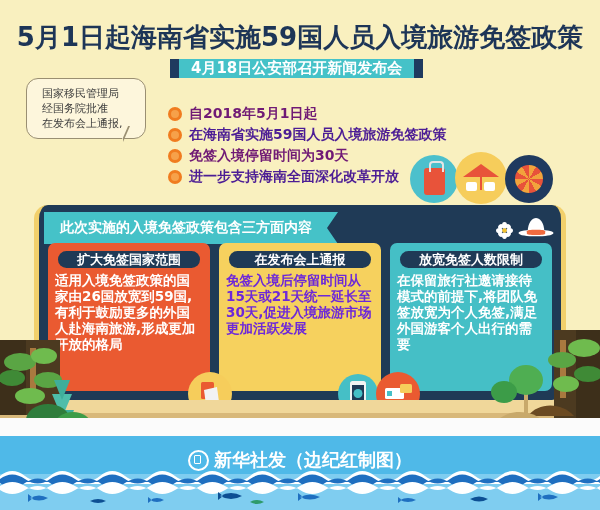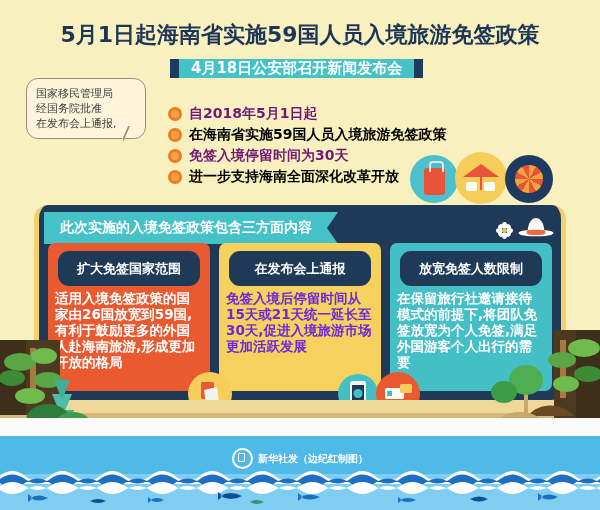--- a/index.html
+++ b/index.html
@@ -6,56 +6,56 @@
   body{
     width:600px;height:510px;overflow:hidden;
     font-family:"DejaVu Sans","Liberation Sans",sans-serif;
     background:#f9f0bf;
   }
   #stage{position:relative;width:600px;height:510px;overflow:hidden;background:#f9f0bf;}
 
   
   .title{
     position:absolute;left:0;top:20px;width:600px;text-align:center;
-    font-size:22px;font-weight:bold;color:#1d3557;letter-spacing:0px;
+    font-size:26px;font-weight:bold;color:#1d3557;letter-spacing:0px;
     white-space:nowrap;
   }
   
   .banner-wrap{position:absolute;left:170px;top:59px;height:19px;display:flex;align-items:stretch;}
   .banner-cap{width:9px;background:#1f3a5f;}
   .banner-mid{
     background:#45c2c8;color:#ffffff;font-size:15px;font-weight:bold;
     display:flex;align-items:center;justify-content:center;padding:0 12px;white-space:nowrap;
   }
   
   .bubble{
     position:absolute;left:26px;top:78px;width:120px;
     background:#fdf6dc;border:1.5px solid #9a8f72;border-radius:12px;
-    padding:7px 8px 7px 9px;box-sizing:border-box;
+    padding:7px 8px 7px 15px;box-sizing:border-box;
   }
   .bubble div{font-size:11px;color:#3b3b3b;line-height:15px;white-space:nowrap;}
   .bubble-tail{
     position:absolute;left:122px;top:124px;width:0;height:0;
     border-left:7px solid #fdf6dc;border-bottom:16px solid transparent;border-top:0;
     filter:drop-shadow(1px 2px 0 #9a8f72);
   }
   
   .bullets{position:absolute;left:168px;top:103px;}
   .blrow{display:flex;align-items:center;height:21px;}
   .bldot{
     width:14px;height:14px;border-radius:50%;background:#f07c1f;
     margin-right:7px;flex:none;position:relative;
   }
   .bldot:after{
     content:"";position:absolute;left:3px;top:3px;width:8px;height:8px;
     border-radius:50%;background:#f6a14a;
   }
   .bltxt{font-size:14px;font-weight:bold;white-space:nowrap;line-height:21px;}
   .bl-red{color:#701a75;}
-  .bl-dark{color:#000000;}
+  .bl-dark{color:#4c1d95;}
 
   
   .cir{position:absolute;border-radius:50%;}
   .cir-teal{left:410px;top:155px;width:48px;height:48px;background:#4cc0cc;}
   .cir-yellow{left:455px;top:152px;width:52px;height:52px;background:#f6cd5b;}
   .cir-navy{left:505px;top:155px;width:48px;height:48px;background:#1f3a5f;}
   .suitcase{position:absolute;left:424px;top:168px;width:21px;height:27px;background:#e8533a;border-radius:3px;}
   .suitcase-h{position:absolute;left:429px;top:161px;width:11px;height:9px;border:2px solid #e5e5e5;border-bottom:none;border-radius:4px 4px 0 0;}
   .parasol-top{position:absolute;left:463px;top:164px;width:0;height:0;border-left:18px solid transparent;border-right:18px solid transparent;border-bottom:13px solid #e8533a;}
   .parasol-pole{position:absolute;left:480px;top:176px;width:2px;height:14px;background:#e8533a;}
@@ -82,21 +82,21 @@
   
   .flower{position:absolute;left:496px;top:222px;width:17px;height:17px;}
   .hat{position:absolute;left:516px;top:215px;width:40px;height:26px;}
 
   
   .card{position:absolute;top:243px;width:162px;height:148px;border-radius:7px;box-sizing:border-box;padding:6px 7px 0 7px;}
   .card1{left:48px;background:#ea5a31;}
   .card2{left:219px;background:#f6d15e;}
   .card3{left:390px;background:#45bfc6;}
   .pill{
-    height:35px;border-radius:11px;background:#1f3a56;color:#ffffff;
+    height:17px;border-radius:11px;background:#1f3a56;color:#ffffff;
     font-size:13px;font-weight:bold;display:flex;align-items:center;justify-content:center;
     white-space:nowrap;margin:2px auto 4px auto;width:142px;
   }
   .card2 .pill{background:#1f3a56;}
   .cbody{font-size:13.5px;line-height:16px;font-weight:bold;}
   .card1 .cbody{color:#ffffff;}
   .card2 .cbody{color:#6d28d9;}
   .card3 .cbody{color:#ffffff;}
 
   
@@ -112,21 +112,21 @@
 
   
   .sand{position:absolute;left:0;top:418px;width:600px;height:18px;background:#fbfbfb;}
   
   .water-top{position:absolute;left:0;top:436px;width:600px;height:38px;background:#4fb9e8;}
   .water-bottom{position:absolute;left:0;top:474px;width:600px;height:36px;background:#7fcdf0;}
 
   
   .credit{
     position:absolute;left:0;top:448px;width:600px;text-align:center;
-    color:#ffffff;font-size:10px;font-weight:bold;white-space:nowrap;
+    color:#ffffff;font-size:18px;font-weight:bold;white-space:nowrap;
     display:flex;align-items:center;justify-content:center;gap:5px;
   }
   .xinhua-logo{width:17px;height:17px;border-radius:50%;border:2px solid #ffffff;display:inline-block;position:relative;flex:none;}
   .xinhua-logo:after{content:"";position:absolute;left:4px;top:3px;width:5px;height:7px;border:1.5px solid #fff;border-radius:1px;}
 
   
   .wave{position:absolute;left:0;width:600px;}
   
   .tree{position:absolute;}
   svg{display:block;}

